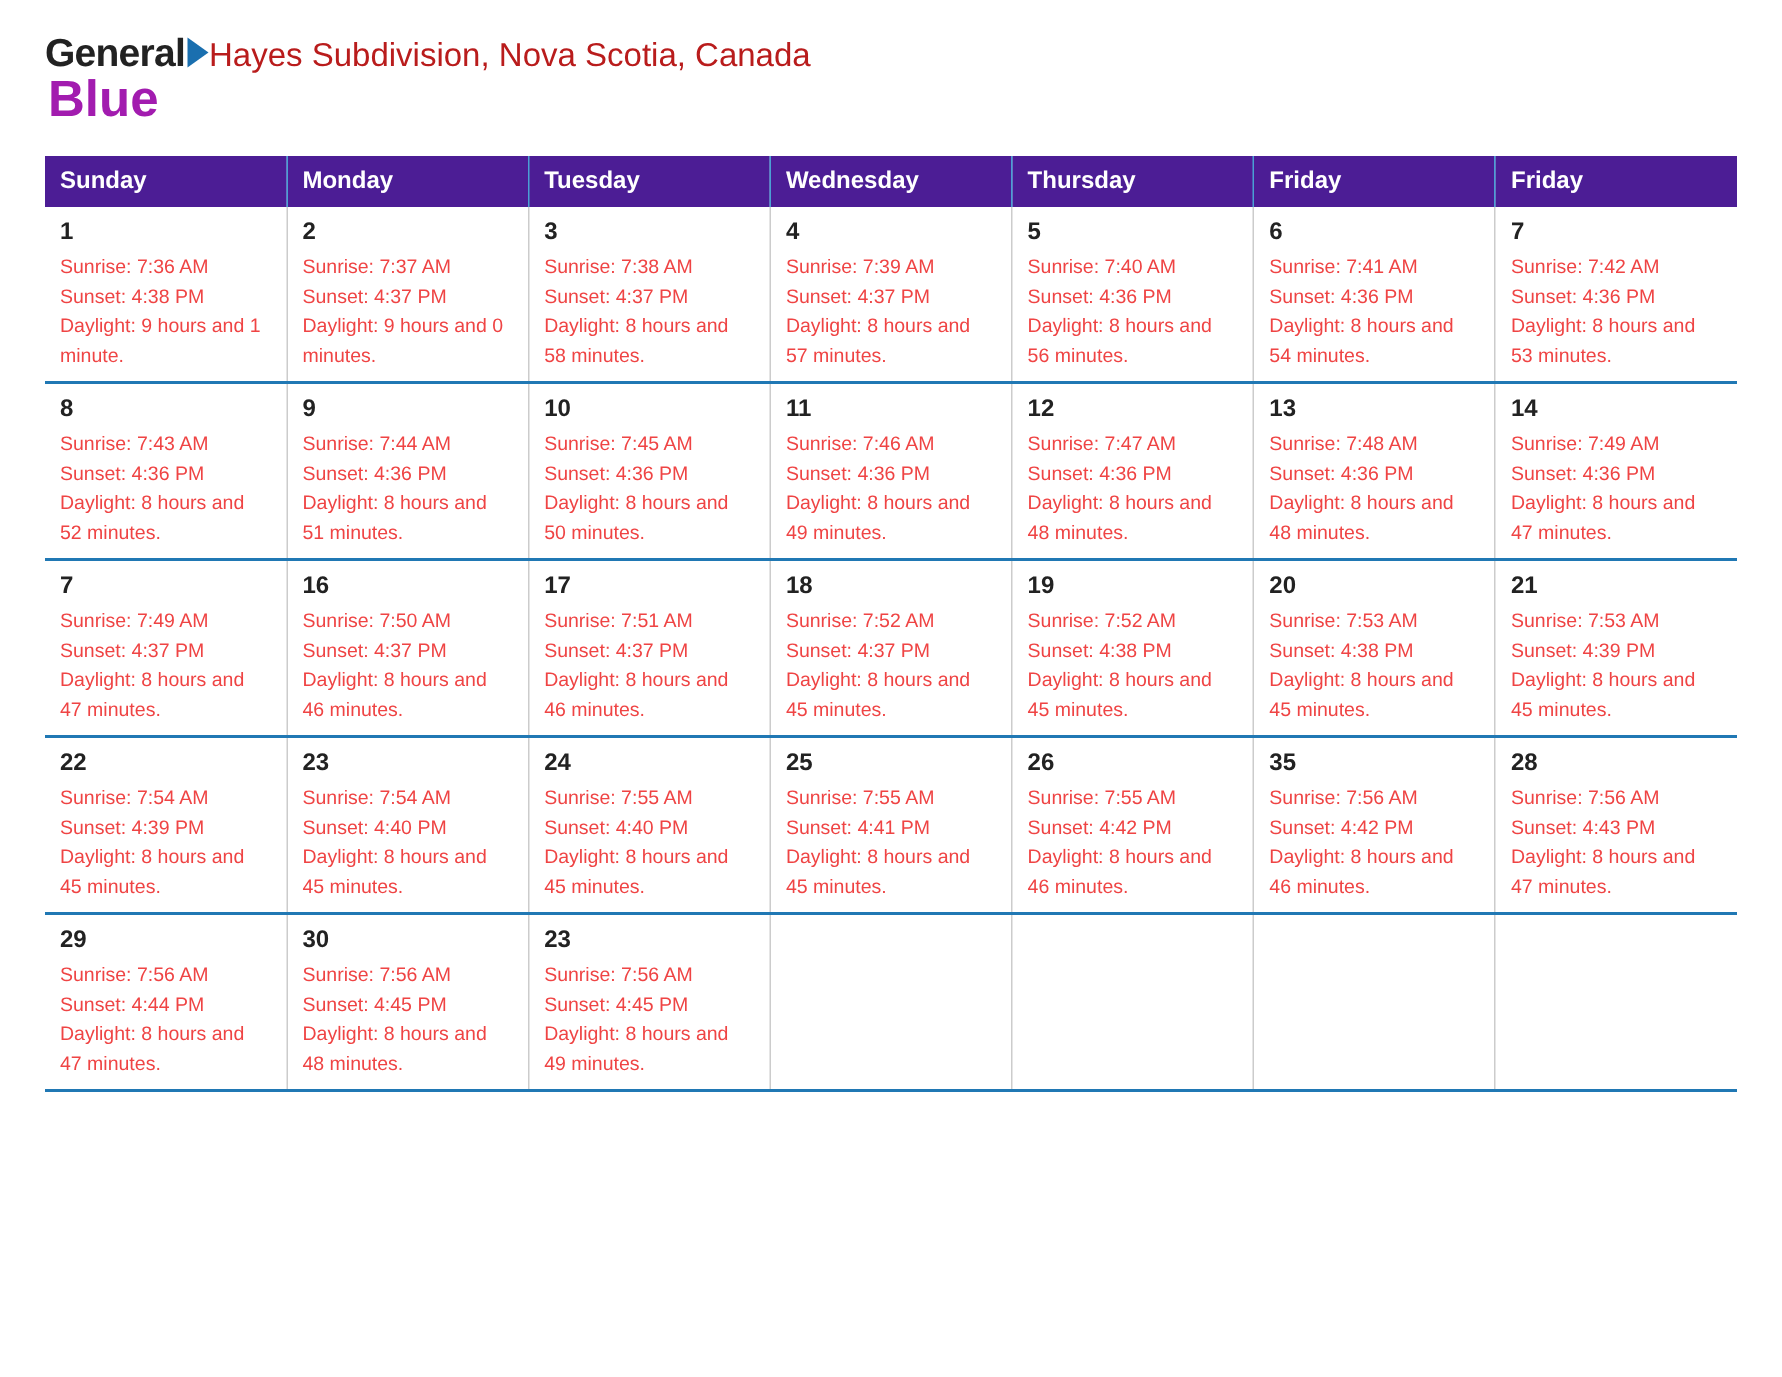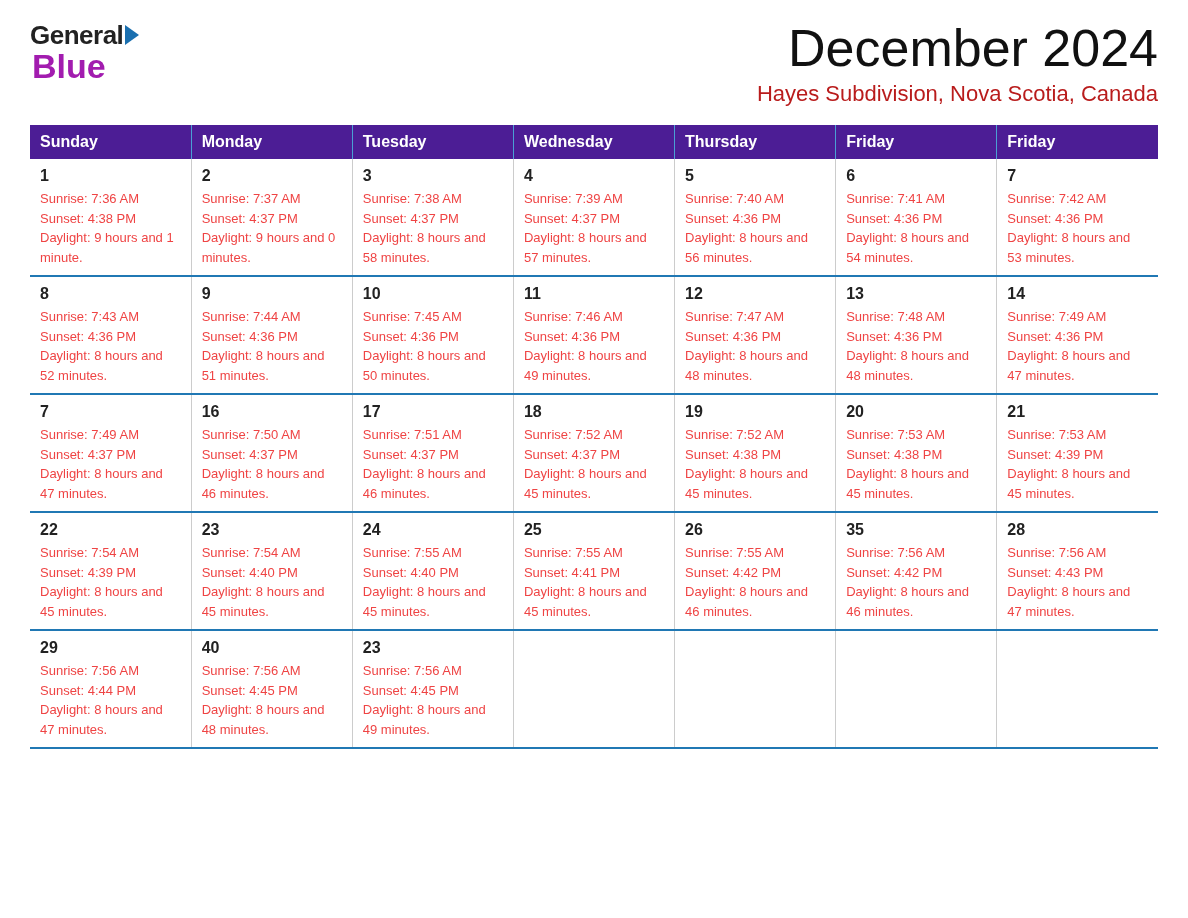--- a/index.html
+++ b/index.html
@@ -6,21 +6,21 @@
     body {
       font-family: Arial, sans-serif;
       background: #fff;
       color: #222;
       width: 1188px;
       min-height: 918px;
       padding: 20px 30px;
     }
     .header {
       display: flex;
-      justify-content: space-between;
+      justify-content: flex-start;
       align-items: flex-start;
       margin-bottom: 18px;
     }
     .logo {
       display: flex;
       flex-direction: column;
       align-items: flex-start;
     }
     .logo-top {
       display: flex;
@@ -112,21 +112,20 @@
 
 <div class="header">
   <div class="logo">
     <div class="logo-top">
       <span class="logo-general">General</span>
       <div class="logo-triangle"></div>
     </div>
     <span class="logo-blue">Blue</span>
   </div>
   <div class="title-section">
-    <div class="month-title">December 2024</div>
     <div class="location-title">Hayes Subdivision, Nova Scotia, Canada</div>
   </div>
 </div>
 
 <table>
   <thead>
     <tr>
     <th>Sunday</th>
         <th>Monday</th>
         <th>Tuesday</th>
@@ -168,21 +167,21 @@
         <td><span class="day-num">22</span><span class="day-info">Sunrise: 7:54 AM<br>Sunset: 4:39 PM<br>Daylight: 8 hours and 45 minutes.</span></td>
         <td><span class="day-num">23</span><span class="day-info">Sunrise: 7:54 AM<br>Sunset: 4:40 PM<br>Daylight: 8 hours and 45 minutes.</span></td>
         <td><span class="day-num">24</span><span class="day-info">Sunrise: 7:55 AM<br>Sunset: 4:40 PM<br>Daylight: 8 hours and 45 minutes.</span></td>
         <td><span class="day-num">25</span><span class="day-info">Sunrise: 7:55 AM<br>Sunset: 4:41 PM<br>Daylight: 8 hours and 45 minutes.</span></td>
         <td><span class="day-num">26</span><span class="day-info">Sunrise: 7:55 AM<br>Sunset: 4:42 PM<br>Daylight: 8 hours and 46 minutes.</span></td>
         <td><span class="day-num">35</span><span class="day-info">Sunrise: 7:56 AM<br>Sunset: 4:42 PM<br>Daylight: 8 hours and 46 minutes.</span></td>
         <td><span class="day-num">28</span><span class="day-info">Sunrise: 7:56 AM<br>Sunset: 4:43 PM<br>Daylight: 8 hours and 47 minutes.</span></td>
       </tr>
       <tr>
         <td><span class="day-num">29</span><span class="day-info">Sunrise: 7:56 AM<br>Sunset: 4:44 PM<br>Daylight: 8 hours and 47 minutes.</span></td>
-        <td><span class="day-num">40</span><span class="day-info">Sunrise: 7:56 AM<br>Sunset: 4:45 PM<br>Daylight: 8 hours and 48 minutes.</span></td>
+        <td><span class="day-num">30</span><span class="day-info">Sunrise: 7:56 AM<br>Sunset: 4:45 PM<br>Daylight: 8 hours and 48 minutes.</span></td>
         <td><span class="day-num">23</span><span class="day-info">Sunrise: 7:56 AM<br>Sunset: 4:45 PM<br>Daylight: 8 hours and 49 minutes.</span></td>
         <td></td>
         <td></td>
         <td></td>
         <td></td>
       </tr>
     </tbody>
 </table>
 
 </body></html>

